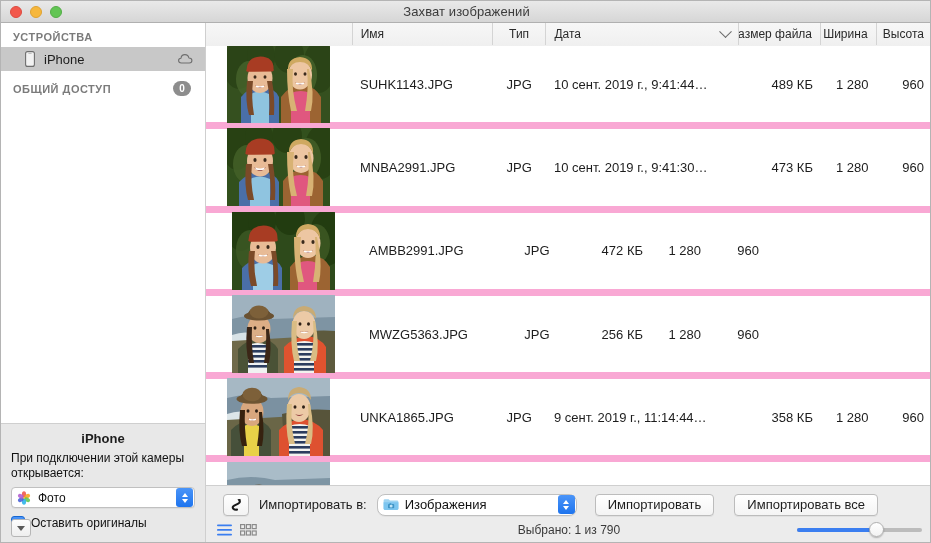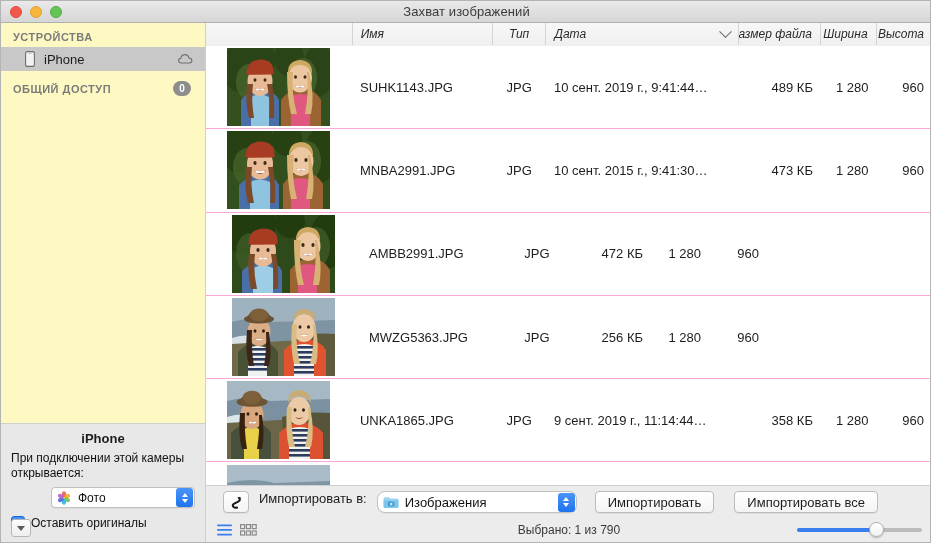--- a/index.html
+++ b/index.html
@@ -57,21 +57,21 @@
     font-weight: 500;
     letter-spacing: 0.1px;
   }
 
   
   .sidebar {
     position: absolute;
     left: 0; top: 22px;
     width: 205px;
     height: 521px;
-    background: #fef9c3;
+    background: #ffffff;
     border-right: 1px solid #cfcfcf;
     box-sizing: border-box;
   }
   .sb-header {
     padding: 8px 0 4px 12px;
     font-size: 11px;
     color: #7b7b7b;
     font-weight: 700;
     letter-spacing: 0.5px;
     text-transform: uppercase;
@@ -137,21 +137,20 @@
     margin-top: 6px;
     height: 21px;
     background: #fff;
     border: 1px solid #c0c0c0;
     border-radius: 4px;
     display: flex;
     align-items: center;
     position: relative;
     box-shadow: 0 1px 0 rgba(0,0,0,0.04);
     box-sizing: border-box;
-    margin-left: 40px;
   }
   .popup .pl-icon { margin-left: 5px; display: flex; }
   .popup .pl-text {
     font-size: 12px;
     color: #111;
     margin-left: 7px;
     flex: 1;
     overflow: hidden;
     white-space: nowrap;
   }
@@ -217,21 +216,20 @@
   
   .table-header {
     position: absolute;
     left: 205px; top: 22px;
     width: 726px;
     height: 37px;
     background: linear-gradient(to bottom,#f7f7f7,#ebebeb);
     border-bottom: 1px solid #c9c9c9;
     box-sizing: border-box;
     display: flex;
-    font-style: italic;
   }
   .th {
     font-size: 12px;
     color: #2a2a2a;
     display: flex;
     align-items: center;
     box-sizing: border-box;
     border-right: 1px solid #d4d4d4;
     height: 22px;
     padding: 0 8px;
@@ -255,21 +253,21 @@
     left: 205px; top: 45px;
     width: 726px;
     height: 441px;
     background: #fff;
     overflow: hidden;
   }
   .row {
     height: 83.3px;
     display: flex;
     align-items: center;
-    border-bottom: 1px solid #f9a8d4;
+    border-bottom: 7px solid #f9a8d4;
     box-sizing: border-box;
     position: relative;
   }
   .cell {
     font-size: 13px;
     color: #1d1d1d;
     box-sizing: border-box;
     padding: 0 8px;
     overflow: hidden;
     white-space: nowrap;
@@ -318,21 +316,21 @@
     position: absolute;
     left: 205px; bottom: 0;
     width: 726px;
     height: 57px;
     background: #ececec;
     border-top: 1px solid #cfcfcf;
     box-sizing: border-box;
   }
   .bb-top {
     display: flex;
-    align-items: flex-start;
+    align-items: center;
     height: 32px;
     padding: 5px 8px 0 17px;
     box-sizing: border-box;
   }
   .rotate-btn {
     width: 26px; height: 22px;
     border: 1px solid #bcbcbc;
     border-radius: 4px;
     background: linear-gradient(to bottom,#ffffff,#f3f3f3);
     display: flex; align-items: center; justify-content: center;
@@ -609,21 +607,21 @@
             <path d="M62 26 Q61 12 74 11 Q87 12 86 26 Q83 16 74 16 Q65 16 62 26 Z" fill="#cfa961"></path>
             <ellipse cx="69" cy="29" rx="1.6" ry="1.9" fill="#3a2a1c"></ellipse>
             <ellipse cx="79" cy="29" rx="1.6" ry="1.9" fill="#3a2a1c"></ellipse>
             <path d="M69 37 Q74 43 79 37 Q74 40 69 37 Z" fill="#8e3a3a"></path>
             <path d="M70 37.5 Q74 38.8 78 37.5 L78 39 Q74 40 70 39 Z" fill="#fff"></path>
           </svg>
         </div>
       </div>
       <div class="cell c-name">MNBA2991.JPG</div>
       <div class="cell c-type center">JPG</div>
-      <div class="cell c-date">10 сент. 2015 г., 9:41:30…</div>
+      <div class="cell c-date">10 сент. 2019 г., 9:41:30…</div>
       <div class="cell c-size right">473 КБ</div>
       <div class="cell c-w right">1 280</div>
       <div class="cell c-h right">960</div>
     </div>
 
     <div class="row">
       <div class="thumb-cell">
         <div class="thumb">
           <svg width="103" height="78" viewBox="0 0 103 78">
             <rect width="103" height="78" fill="#2e4a1b"></rect>

